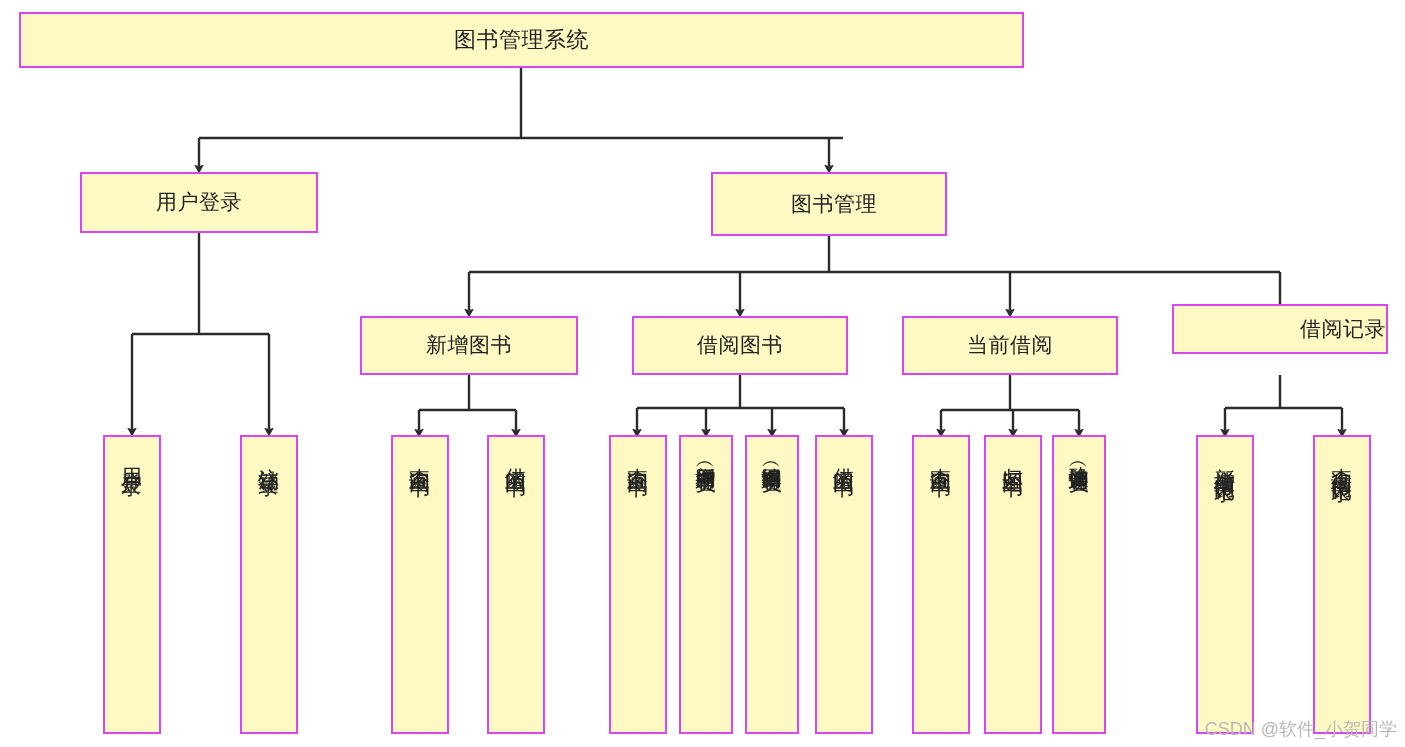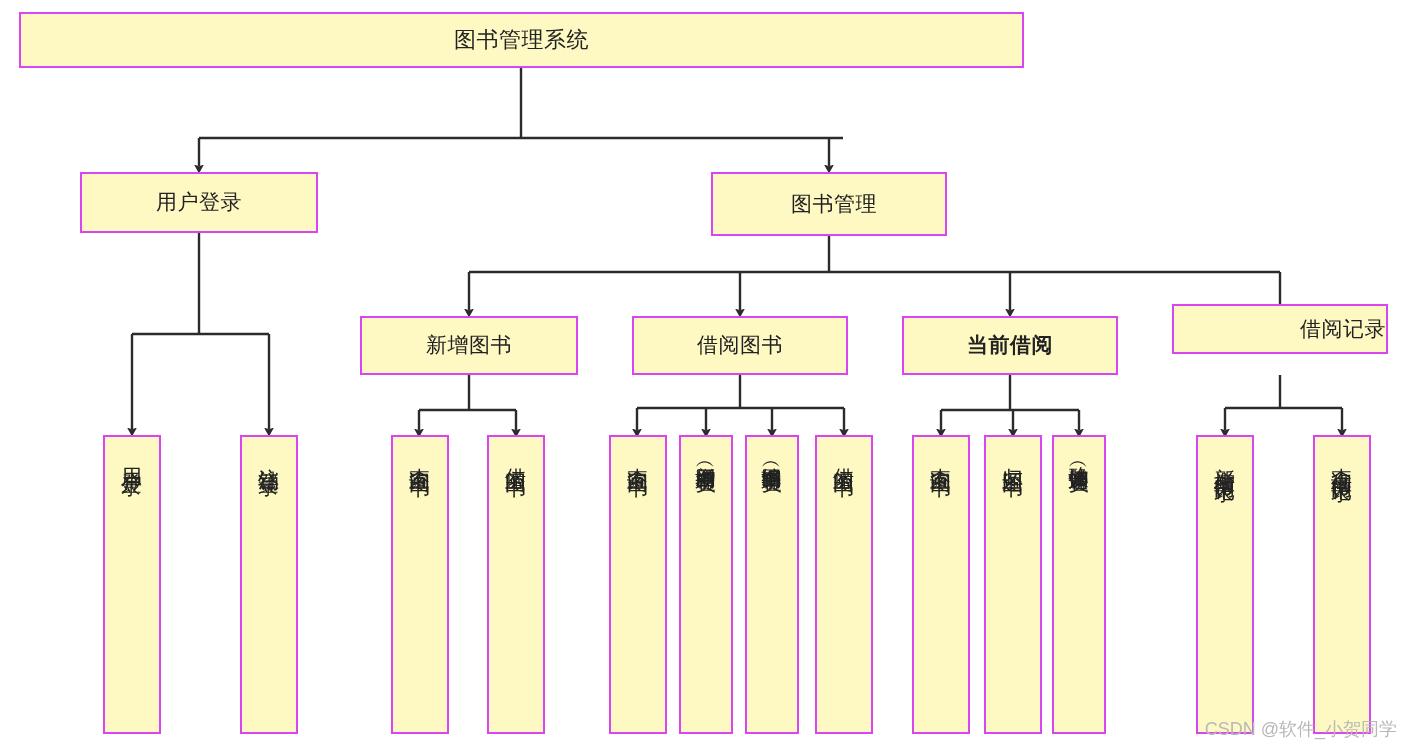--- a/index.html
+++ b/index.html
@@ -145,21 +145,21 @@
   <div class="node horiz" style="left:711px; top:172px; width:236px; height:64px;padding-left:10px;">
     <span class="node-label">图书管理</span>
   </div>
 
   <div class="node horiz" style="left:360px; top:316px; width:218px; height:59px;">
     <span class="node-label">新增图书</span>
   </div>
   <div class="node horiz" style="left:632px; top:316px; width:216px; height:59px;">
     <span class="node-label">借阅图书</span>
   </div>
-  <div class="node horiz" style="left:902px; top:316px; width:216px; height:59px;font-weight:bold;">
+  <div class="node horiz" style="left:902px; top:316px; width:216px; height:59px;">
     <span class="node-label">当前借阅</span>
   </div>
   <div class="node horiz" style="left:1172px; top:304px; width:216px; height:50px;justify-content:flex-end;">
     <span class="node-label">借阅记录</span>
   </div>
 
   <div class="node vert" style="left:103px; top:435px; width:58px; height:299px;">
     <span class="node-label">用户登录</span>
   </div>
   <div class="node vert" style="left:240px; top:435px; width:58px; height:299px;">

